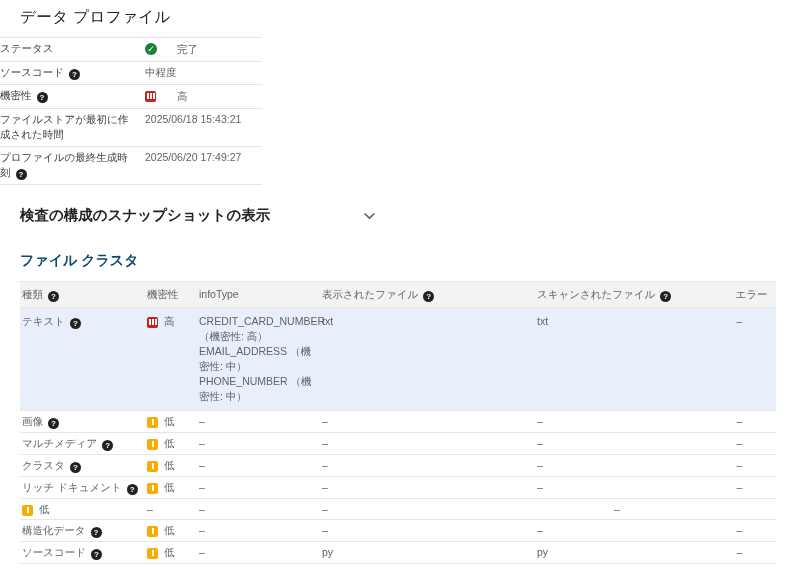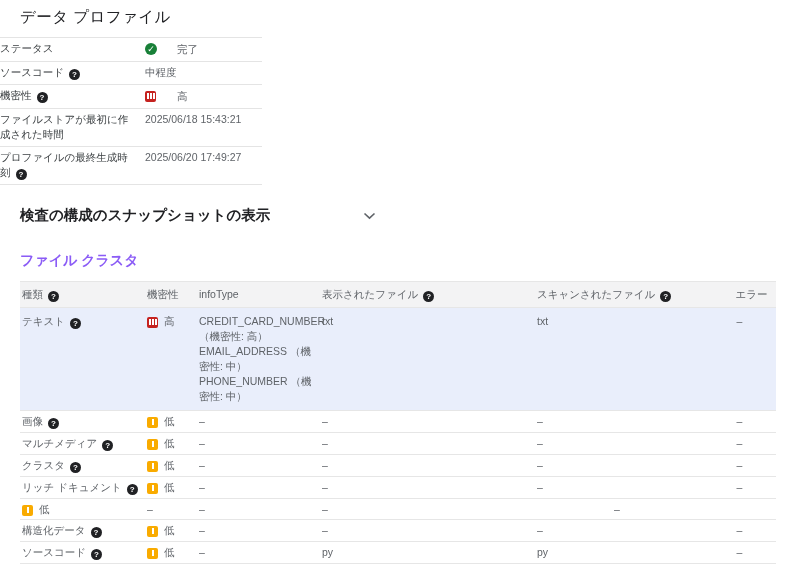--- a/index.html
+++ b/index.html
@@ -30,21 +30,21 @@
   .sens-high { background:#c5221f; }
   .sens-low  { background:#f9ab00; }
 
   
   .expander { margin:21px 0 0 20px; width:358px; display:flex; justify-content:space-between;
     align-items:center; cursor:pointer; }
   .expander-label { font-size:14.5px; font-weight:600; color:#202124;text-align:center; }
   .chevron { flex:0 0 auto; margin-right:2px; }
 
   
-  .cluster-heading { margin:27px 0 0 20px; font-size:14px; font-weight:600; color:#8b5cf6; }
+  .cluster-heading { margin:27px 0 0 20px; font-size:14px; font-weight:600; color:#0c4a6e; }
   .cluster-table { margin:11px 0 0 20px; width:760px; font-size:10.5px; }
   .c-row { display:grid; grid-template-columns:125px 52px 123px 215px 190px 1fr; border-top:1px solid #e6e6e6; }
   .c-row:last-child { border-bottom:1px solid #e6e6e6; }
   .c-row .cell { padding:4px 4px 3px 2px; line-height:13px; color:#5f6368; }
   .c-head { background:#f3f3f4; }
   .c-head .cell { color:#5f6368; padding:6px 4px 5px 2px; }
   .c-row.highlight { background:#e9eefb; }
   .c-row.tall .cell { padding-top:6px; padding-bottom:6px; line-height:15px; }
   .col-type { color:#3c4043; }
   .col-error { text-align:center; padding-right:4px !important; }

